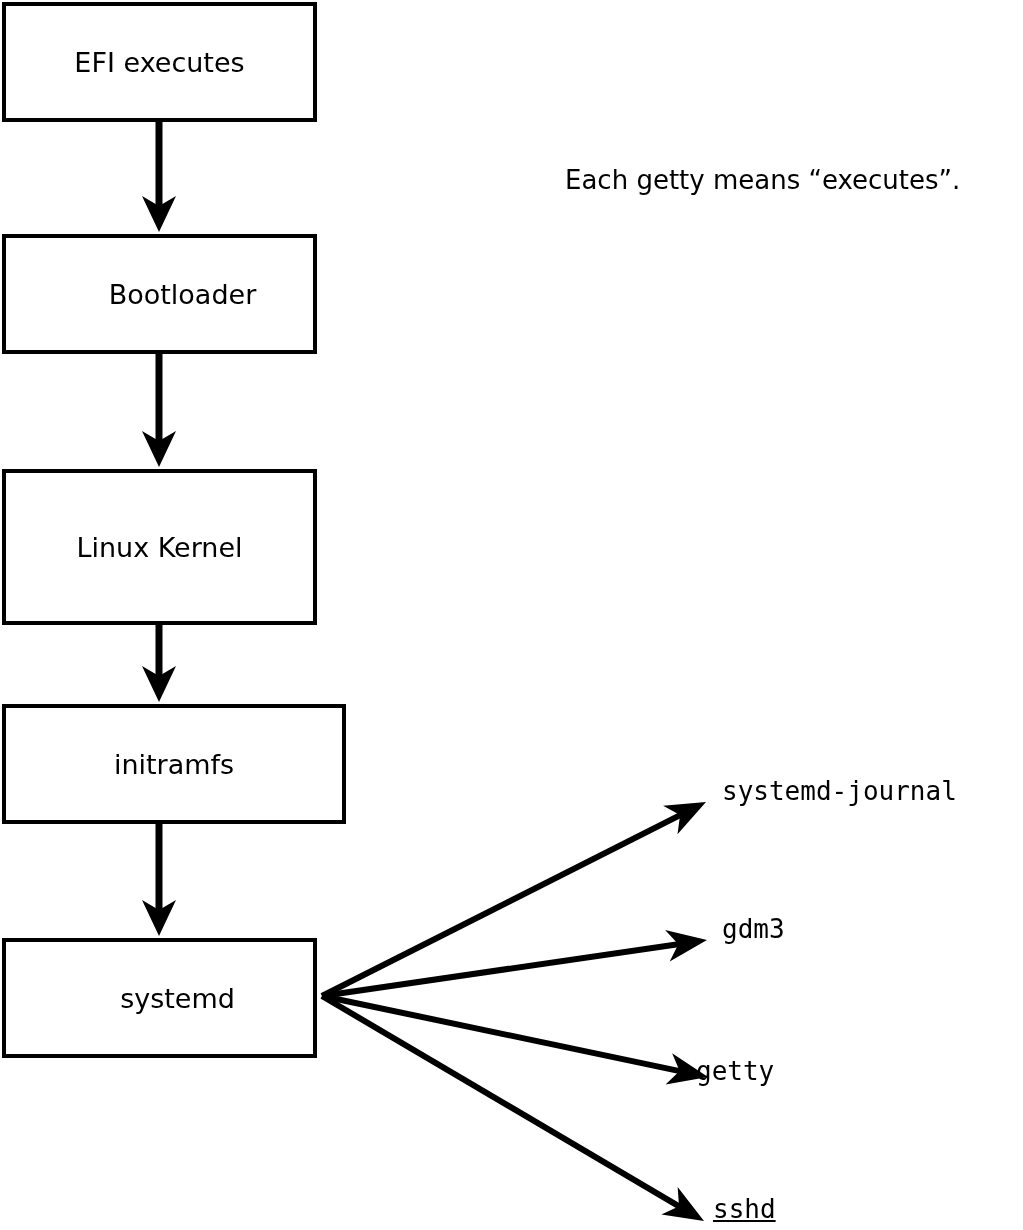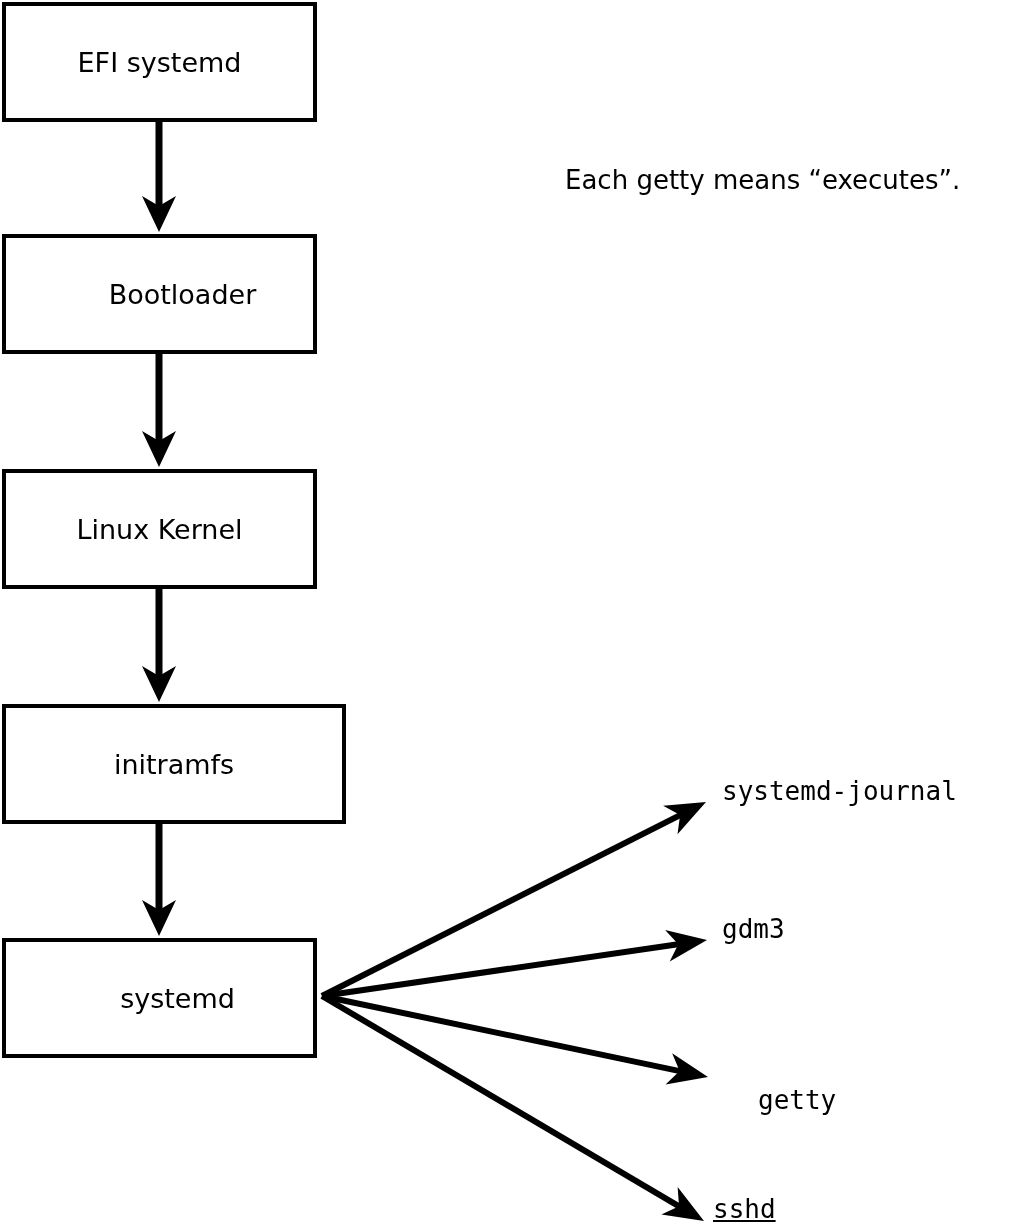--- a/index.html
+++ b/index.html
@@ -79,39 +79,39 @@
         <line x1="322" y1="996" x2="683.2499254571717" y2="943.4545562971387" stroke="#000000" stroke-width="6"></line>
         <polygon points="707,940 669.7195799600453,961.5909768571165 678.3019932607492,944.1742555257092 665.1135048971938,929.9242108000122" fill="#000000"></polygon>
         <line x1="322" y1="996" x2="684.5115820057011" y2="1072.0710832706263" stroke="#000000" stroke-width="6"></line>
         <polygon points="708,1077 665.5666921899195,1084.4440841139099 679.6181615902223,1071.0442256186736 672.1385811624176,1053.1261934548447" fill="#000000"></polygon>
         <line x1="322" y1="996" x2="683.3205404072957" y2="1208.8196900304752" stroke="#000000" stroke-width="6"></line>
         <polygon points="704,1221 661.4140273658095,1214.4857897792615 679.0123196588155,1206.2821254534908 677.6544406585092,1186.9131769889889" fill="#000000"></polygon>
       </g>
   </svg>
 
   <div class="node-box" id="box-0" style="left: 2px; top: 2px; width: 315px; height: 120px;">
-    <span class="node-label">EFI systemd</span>
+    <span class="node-label">EFI executes</span>
   </div>
 
   <div class="node-box" id="box-1" style="left: 2px; top: 234px; width: 315px; height: 120px; padding-left: 46px;">
     <span class="node-label">Bootloader</span>
   </div>
 
-  <div class="node-box" id="box-2" style="left: 2px; top: 469px; width: 315px; height: 120px;">
+  <div class="node-box" id="box-2" style="left: 2px; top: 469px; width: 315px; height: 156px;">
     <span class="node-label">Linux Kernel</span>
   </div>
 
   <div class="node-box" id="box-3" style="left: 2px; top: 704px; width: 344px; height: 120px;">
     <span class="node-label">initramfs</span>
   </div>
 
   <div class="node-box" id="box-4" style="left: 2px; top: 938px; width: 315px; height: 120px; padding-left: 36px;">
     <span class="node-label">systemd</span>
   </div>
 
   <div class="leaf-label" id="leaf-0" style="left: 722px; top: 778px;">systemd-journal</div>
   <div class="leaf-label" id="leaf-1" style="left: 722px; top: 916px;">gdm3</div>
-  <div class="leaf-label" id="leaf-2" style="left: 758px; top: 1058px; margin-top: 29px;">getty</div>
+  <div class="leaf-label" id="leaf-2" style="left: 696px; top: 1058px;">getty</div>
   <div class="leaf-label" id="leaf-3" style="left: 713px; top: 1196px; text-decoration: underline;">sshd</div>
 
   <div class="legend-note" id="legend" style="left: 565px; top: 167px;">Each getty means “executes”.</div>
 
 </div>
 
 </body></html>

